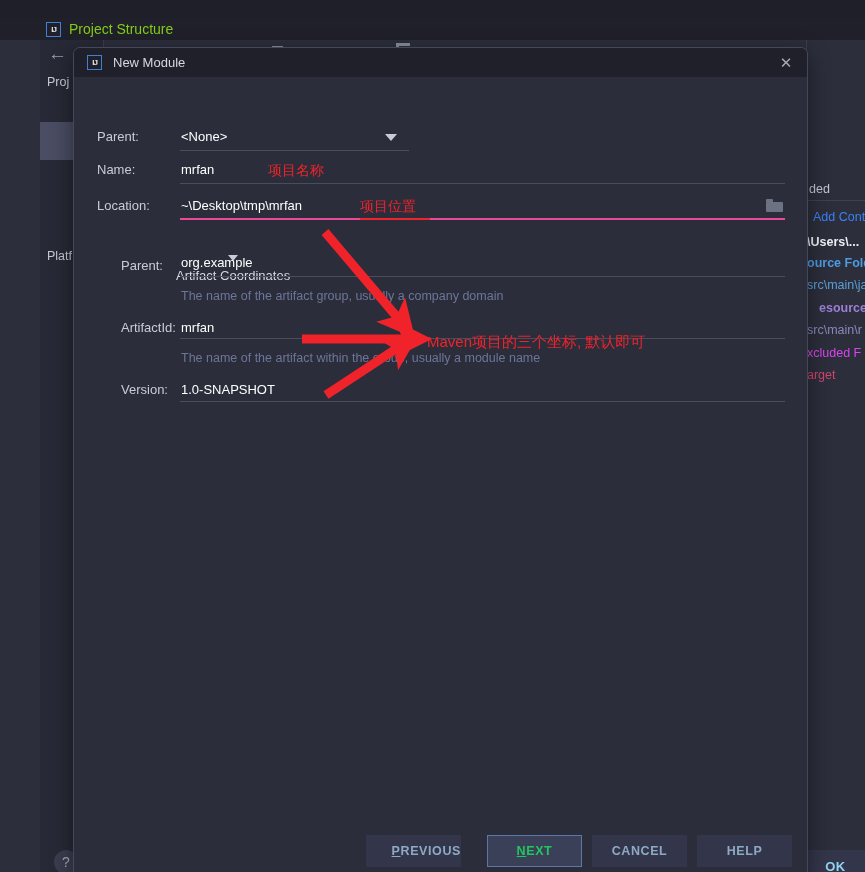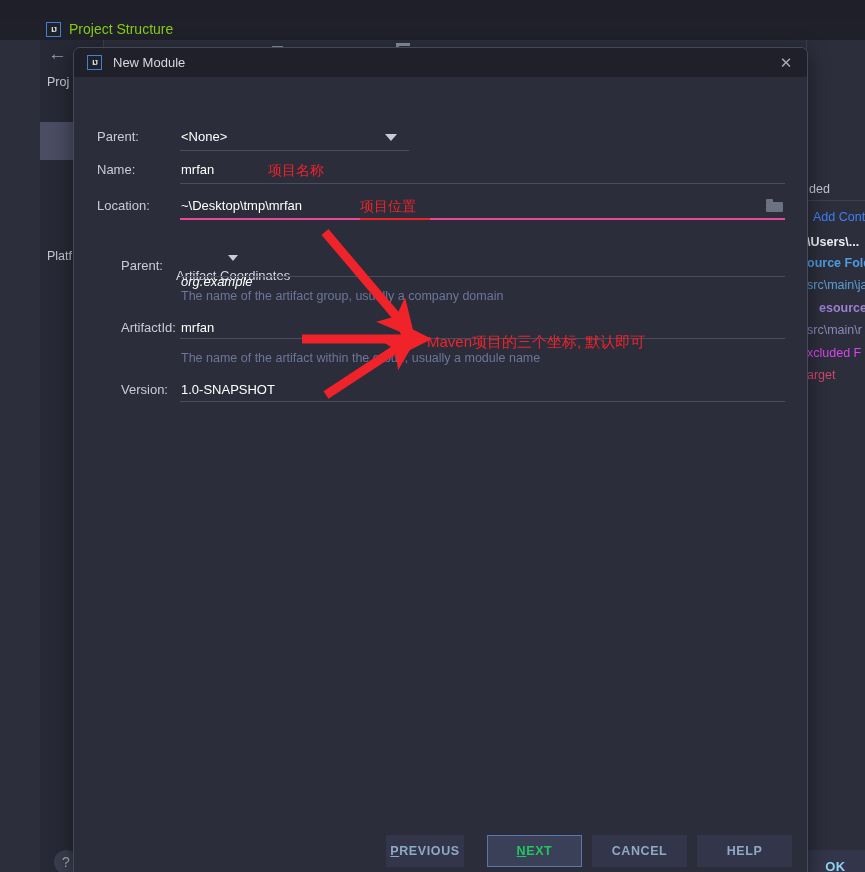--- a/index.html
+++ b/index.html
@@ -257,21 +257,21 @@
         <div class="bd"></div>
       </div>
       <div class="funder pink" style="left:106px; top:141px; width:605px;"></div>
 
       <div class="ac-head">
         <div class="ac-tri"></div>
         <div class="ac-head-label">Artifact Coordinates</div>
       </div>
 
       <div class="flabel" style="left:47px; top:181px;">Parent:</div>
-      <div class="fvalue" style="left:107px; top:197px;font-style:italic;">org.example</div>
+      <div class="fvalue" style="left:107px; top:178px;">org.example</div>
       <div class="funder" style="left:106px; top:199px; width:605px;"></div>
       <div class="hint" style="left:107px; top:212px;">The name of the artifact group, usually a company domain</div>
 
       <div class="flabel" style="left:47px; top:243px;">ArtifactId:</div>
       <div class="fvalue" style="left:107px; top:243px;">mrfan</div>
       <div class="funder" style="left:106px; top:261px; width:605px;"></div>
       <div class="hint" style="left:107px; top:274px;">The name of the artifact within the group, usually a module name</div>
 
       <div class="flabel" style="left:47px; top:305px;">Version:</div>
       <div class="fvalue" style="left:107px; top:305px;">1.0-SNAPSHOT</div>
@@ -292,21 +292,21 @@
         </defs>
 
         <line x1="251" y1="155" x2="323" y2="240" stroke="#f0232b" stroke-width="9" marker-end="url(#ah)"></line>
 
         <line x1="228" y1="262" x2="330" y2="262" stroke="#f0232b" stroke-width="9" marker-end="url(#ah)"></line>
 
         <line x1="252" y1="318" x2="322" y2="272" stroke="#f0232b" stroke-width="9" marker-end="url(#ah)"></line>
       </svg>
 
       <div class="dlg-buttons">
-        <div class="dbtn" style="left:312px; width:78px;">
+        <div class="dbtn" style="left:292px; width:95px;justify-content:flex-end;">
           <span><u>P</u><span>REVIOUS</span></span>
         </div>
         <div class="dbtn focused" style="left:413px; width:95px;">
           <span><u>N</u><span>EXT</span></span>
         </div>
         <div class="dbtn" style="left:518px; width:95px;">CANCEL</div>
         <div class="dbtn" style="left:623px; width:95px;">HELP</div>
       </div>
 
     </div>

